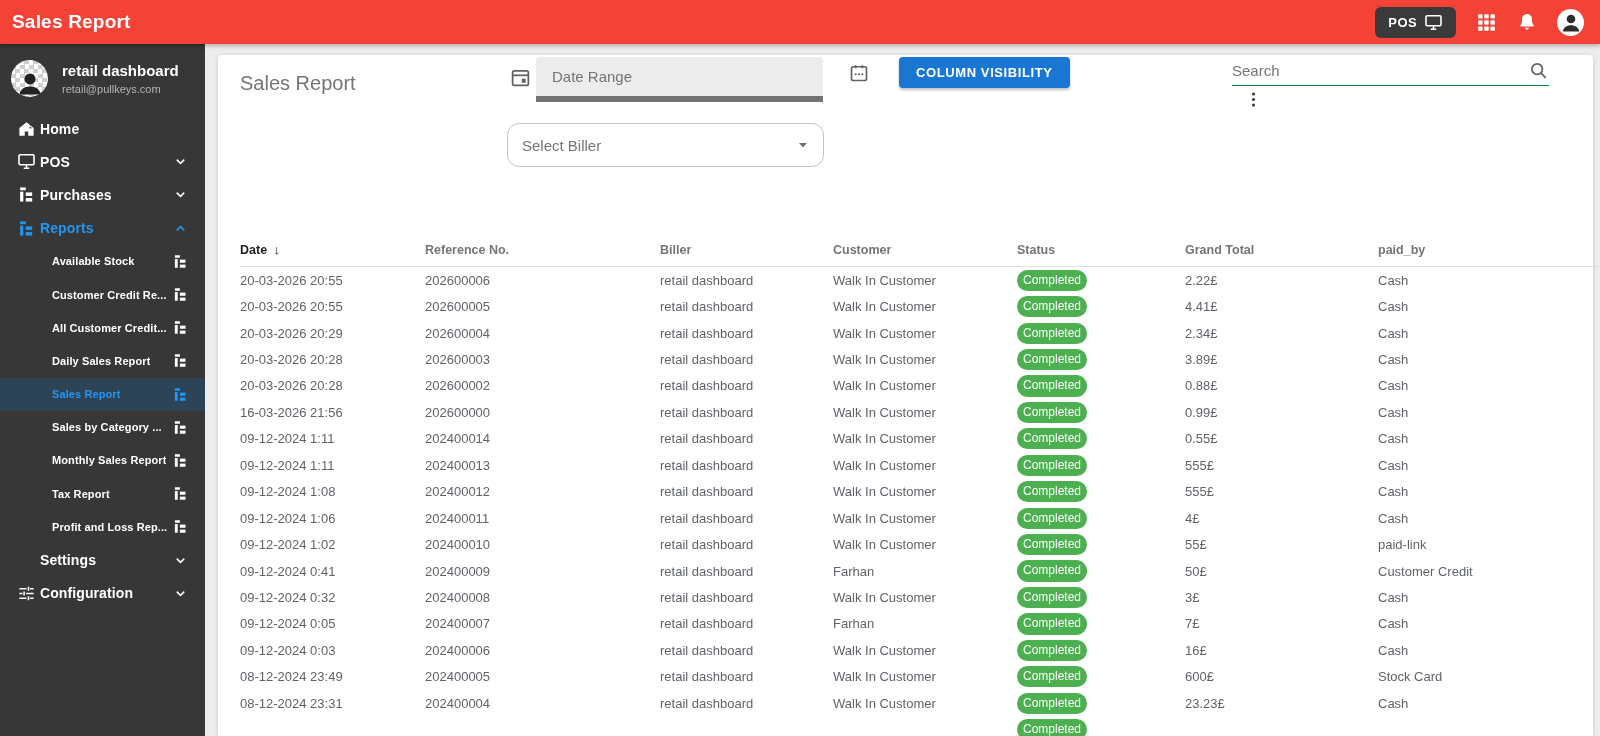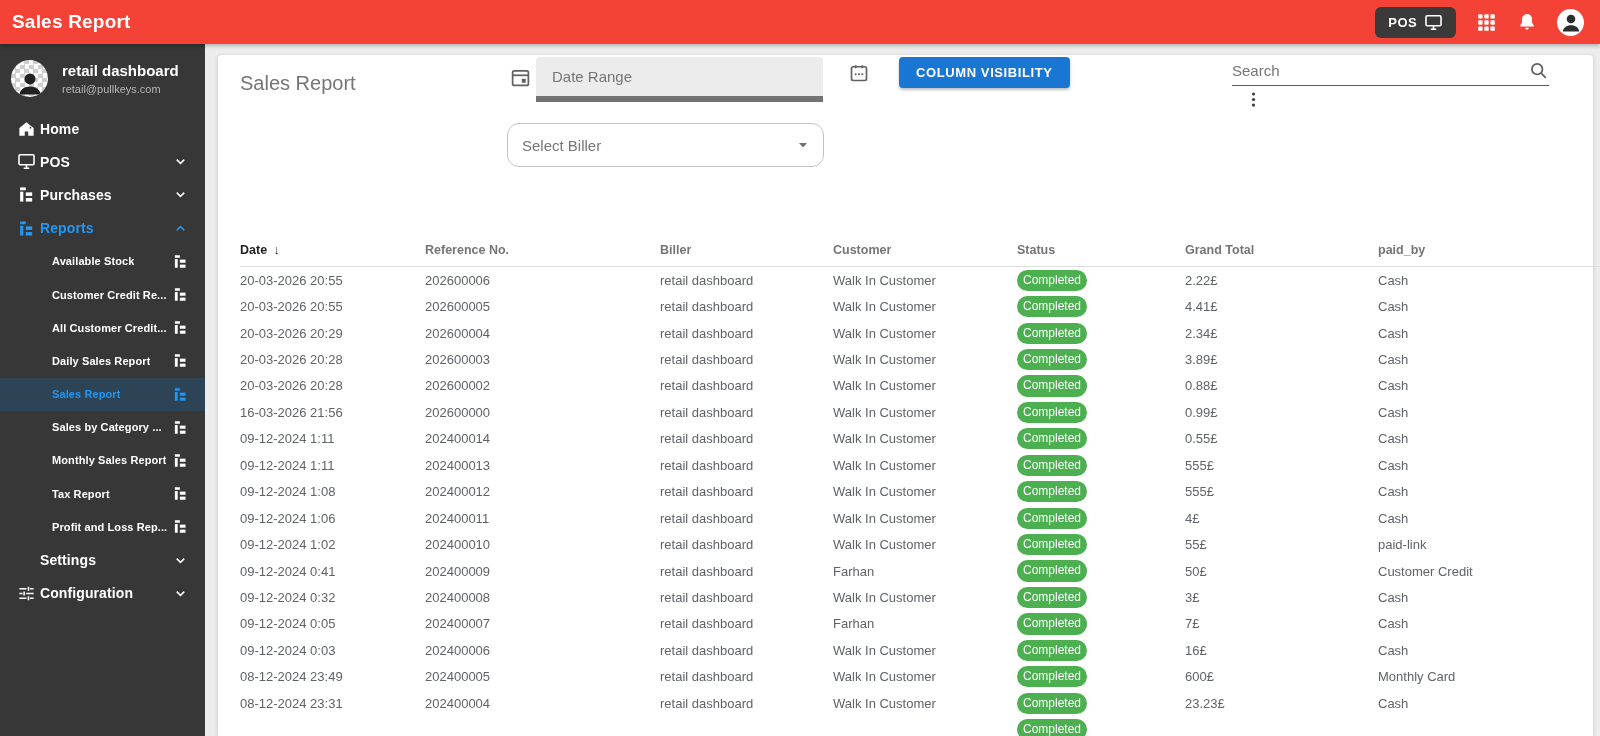--- a/index.html
+++ b/index.html
@@ -540,21 +540,21 @@
         <div class="td">16£</div>
         <div class="td">Cash</div>
       </div>
       <div class="trow">
         <div class="td">08-12-2024 23:49</div>
         <div class="td">202400005</div>
         <div class="td">retail dashboard</div>
         <div class="td">Walk In Customer</div>
         <div class="td"><span class="pill">Completed</span></div>
         <div class="td">600£</div>
-        <div class="td">Monthly Card</div>
+        <div class="td">Stock Card</div>
       </div>
       <div class="trow">
         <div class="td">08-12-2024 23:31</div>
         <div class="td">202400004</div>
         <div class="td">retail dashboard</div>
         <div class="td">Walk In Customer</div>
         <div class="td"><span class="pill">Completed</span></div>
         <div class="td">23.23£</div>
         <div class="td">Cash</div>
       </div>

